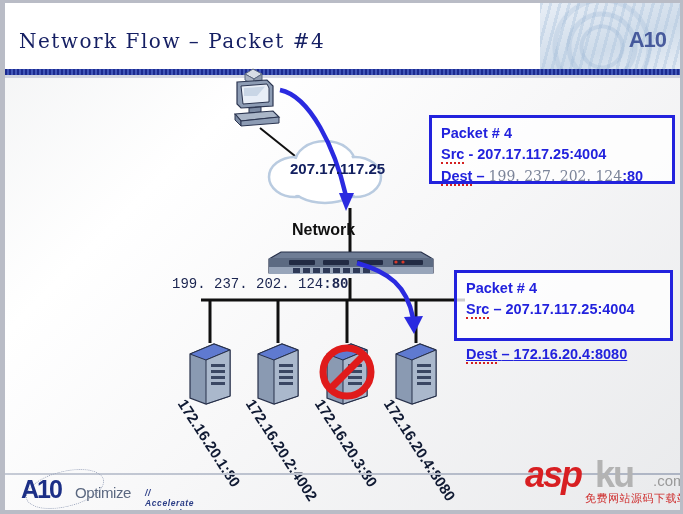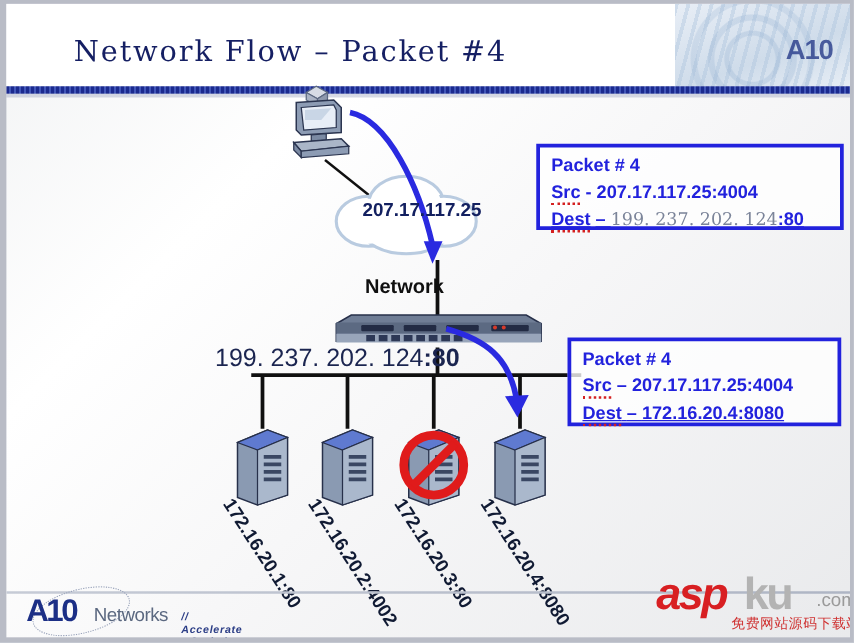--- a/index.html
+++ b/index.html
@@ -34,21 +34,21 @@
   }
   #header-art-logo{
     position:absolute;right:14px;top:24px;
     font-family:"Liberation Sans",sans-serif;
     font-weight:bold;font-size:22px;letter-spacing:-1px;
     color:#2b3f8c;opacity:.82;
   }
   #slide-title{
     position:absolute;left:14px;top:26px;
     font-family:"DejaVu Serif","Liberation Serif",serif;
-    font-size:23px;color:#151f63;letter-spacing:1.5px;white-space:nowrap;margin-left:40px;
+    font-size:20px;color:#151f63;letter-spacing:1.5px;white-space:nowrap;
   }
   #title-rule{
     position:absolute;left:0;top:66px;width:675px;height:6px;
     background:repeating-linear-gradient(90deg,#1b2a8f 0 2px,#4257b8 2px 4px);
   }
   #title-rule-shadow{
     position:absolute;left:0;top:72px;width:675px;height:3px;
     background:rgba(140,150,180,.35);
   }
   #title-cube{
@@ -61,42 +61,42 @@
   #client-ip{
     left:285px;top:82px;
     font-family:"Liberation Sans",sans-serif;font-weight:bold;font-size:15px;color:#132060;
   }
   #internet-label{
     left:287px;top:143px;
     font-family:"Liberation Sans",sans-serif;font-weight:bold;font-size:16px;color:#101010;
   }
   #vip-label{
     left:167px;top:198px;
-    font-family:Liberation Sans, sans-serif;font-size:20px;color:#1b2550;
+    font-family:Liberation Mono, monospace;font-size:14px;color:#1b2550;
   }
   #vip-label b{font-weight:bold;}
   
   .pkt-box{
     position:absolute;background:rgba(255,255,255,0.78);
     border:3px solid #2222dd;box-sizing:border-box;
     font-family:"Liberation Sans",sans-serif;
     font-weight:bold;font-size:14.5px;color:#2222dd;
     line-height:1.48;padding:5px 0 0 9px;
   }
   #pkt-box-1{left:424px;top:112px;width:246px;height:69px;}
   #pkt-box-2{left:449px;top:267px;width:219px;height:71px;}
   .sq{border-bottom:2px dotted #d42020;padding-bottom:0px;}
   .u{text-decoration:underline;}
   .grayip{
     font-family:"DejaVu Serif","Liberation Serif",serif;
     font-weight:normal;color:#7b8499;font-size:14px;
   }
   .blue80{color:#2222dd;font-weight:bold;text-decoration:underline;
     font-family:"Liberation Sans",sans-serif;font-size:14.5px;}
-  .destline{text-decoration:underline;}
+  .destline{text-decoration:underline;margin-top:23px;}
   
   .srv-ip{
     position:absolute;
     font-family:"Liberation Sans",sans-serif;
     font-weight:bold;font-size:15px;color:#101a33;
     transform-origin:0 0;transform:rotate(57deg);white-space:nowrap;
   }
   
   #footer-rule{
     position:absolute;left:0;top:470px;width:675px;height:2px;
@@ -314,21 +314,21 @@
   <div class="pkt-box" id="pkt-box-2">
     <div>Packet # 4</div>
     <div><span class="sq">Src</span> <span>– </span><span>207.17.117.25:4004</span></div>
     <div class="destline"><span class="sq">Dest</span> <span>– </span><span>172.16.20.4:8080</span></div>
   </div>
 
   <div id="footer-rule"></div>
   <div id="a10-logo">
     <div id="a10-ellipse"></div>
     <div id="a10-mark">A10</div>
-    <div id="a10-networks">Networks</div>
+    <div id="a10-networks">Optimize</div>
     <div id="a10-tagline">// Accelerate  •  Optimize  •  Secure //</div>
   </div>
 
   <div id="watermark">
     <div id="wm-asp">asp</div>
     <div id="wm-ku">ku</div>
     <div id="wm-com">.com</div>
     <div id="wm-cn">免费网站源码下载站!</div>
   </div>
 

